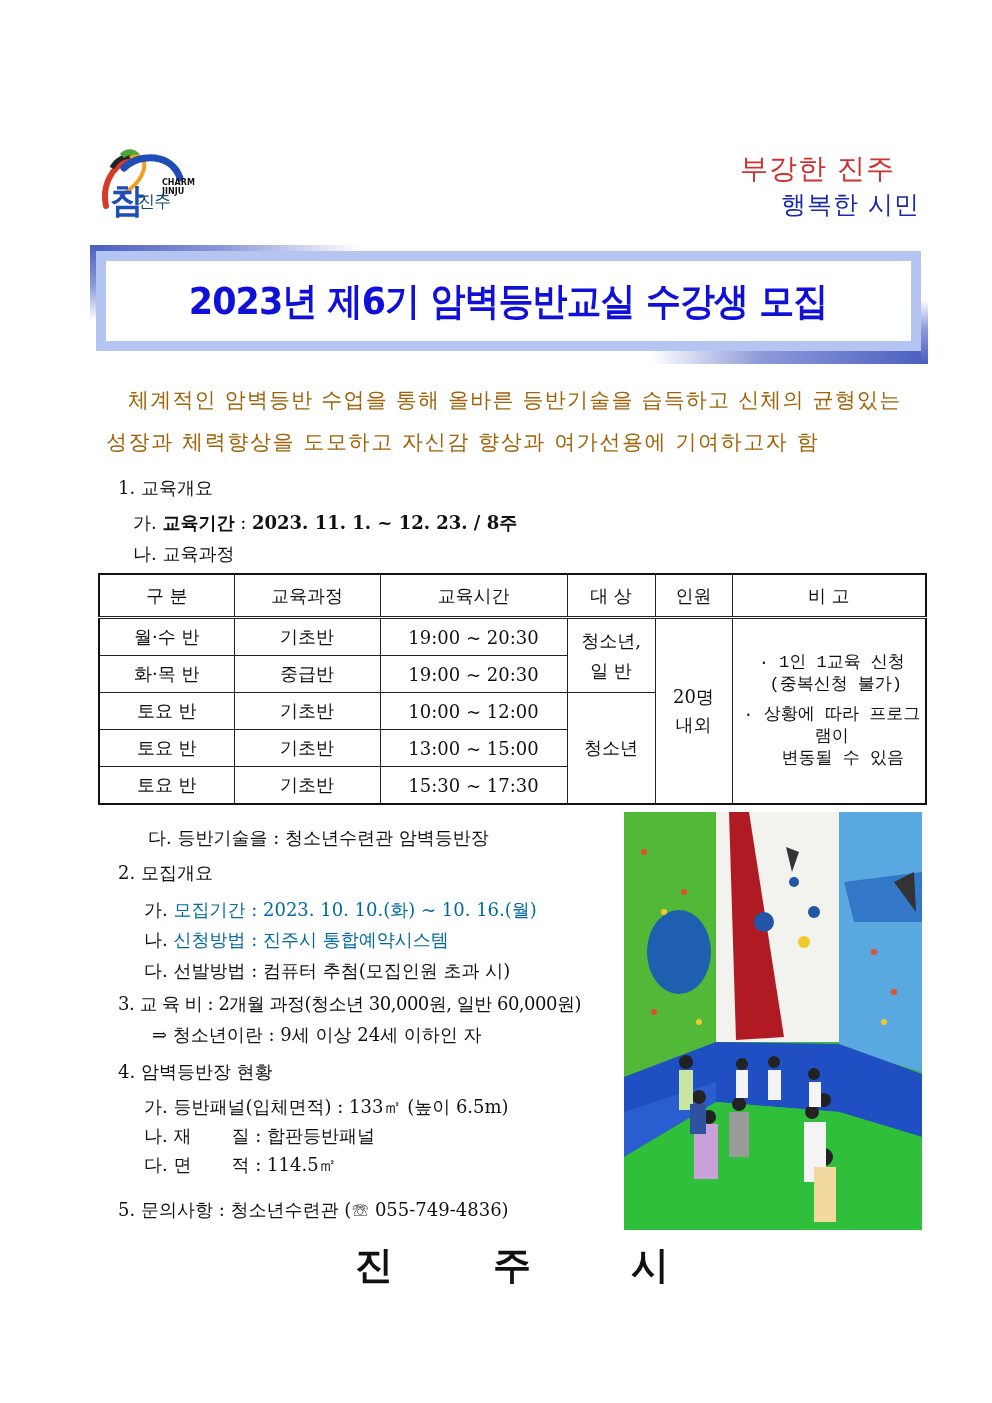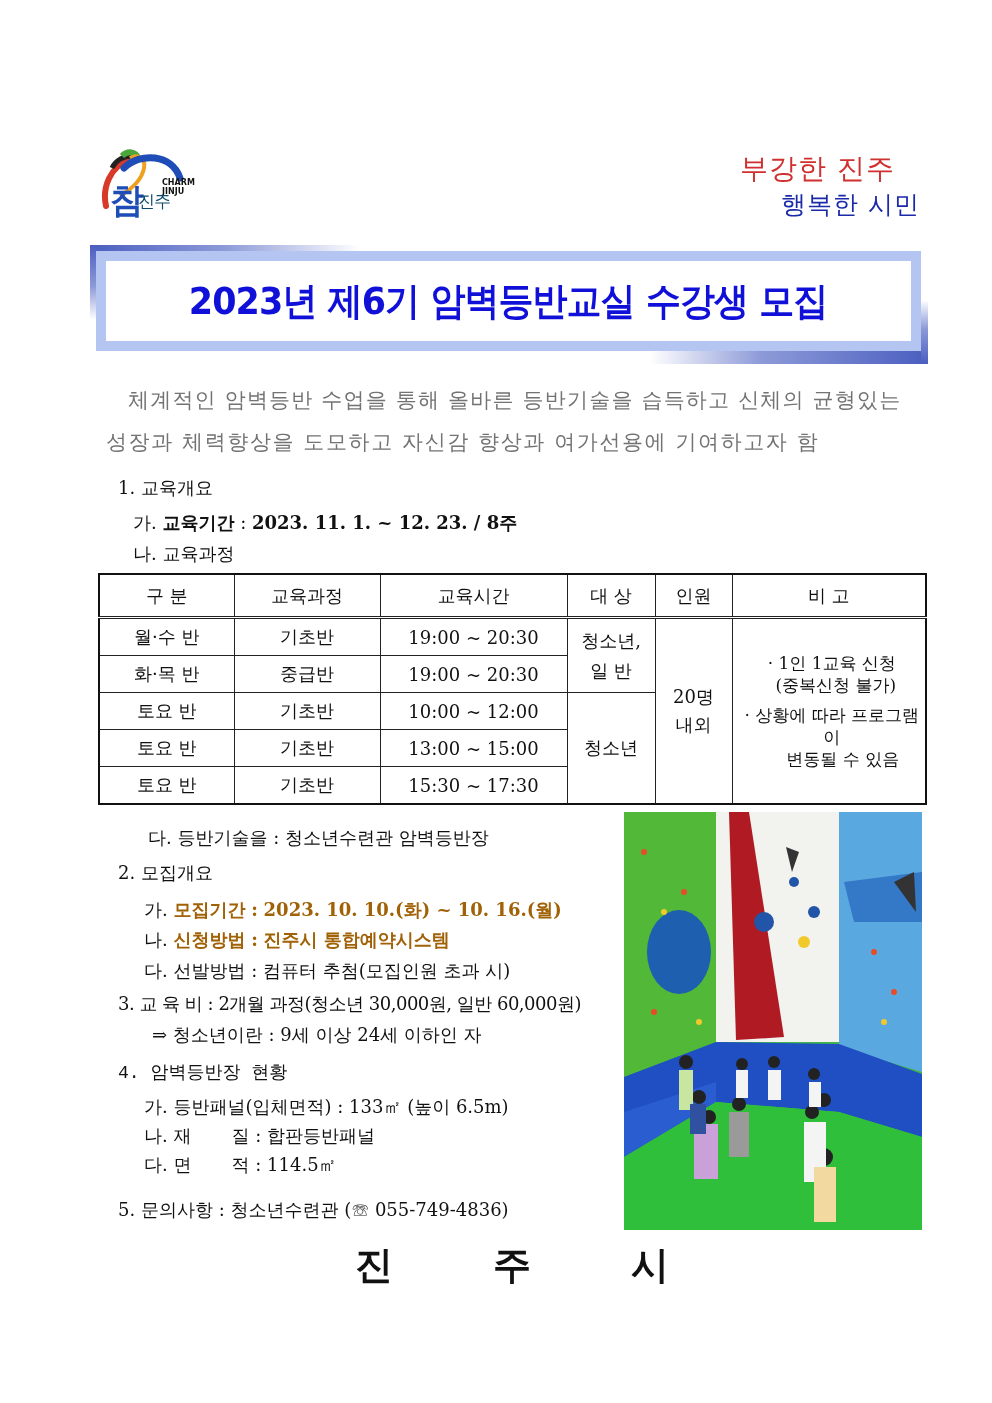--- a/index.html
+++ b/index.html
@@ -27,33 +27,33 @@
   .tb-frame { left:96px; top:251px; width:825px; height:100px; background:#b3c5f0; }
   .tb-inner { left:106px; top:261px; width:805px; height:80px; background:#fff;
               display:flex; align-items:center; justify-content:center; }
   .tb-title { font-family:"DejaVu Sans","Liberation Sans",sans-serif; font-weight:bold;
               font-size:38px; color:#1010d8; letter-spacing:-1px; transform:scaleX(0.92); }
   .tb-stripe-bottom { left:650px; top:351px; width:278px; height:13px;
                       background:linear-gradient(to right,rgba(255,255,255,0),#8d9ad8 40%,#4a5ec0); }
   .tb-stripe-right { left:921px; top:300px; width:7px; height:64px;
                      background:linear-gradient(to bottom,rgba(255,255,255,0),#8d9ad8 45%,#4a5ec0); }
 
-  .intro { left:106px; width:820px; font-size:21px; color:#737373; letter-spacing:0.5px; white-space:nowrap; }
+  .intro { left:106px; width:820px; font-size:21px; color:#a16207; letter-spacing:0.5px; white-space:nowrap; }
 
   .line { font-size:18px; white-space:nowrap; }
   .b { font-weight:bold; }
-  .blue { color:#a16207; font-weight:bold; }
+  .blue { color:#0369a1; font-weight:normal; }
 
   
   table.course { position:absolute; left:98px; top:573px; width:829px; border-collapse:collapse;
                  border:2px solid #111; font-size:18px; }
   table.course td, table.course th { border:1px solid #222; text-align:center; font-weight:normal;
                  height:36px; padding:0;margin-top:48px; }
   table.course thead th { height:41px; border-bottom:3px double #222; }
-  .remark { text-align:center; padding-left:6px !important; font-size:17px; line-height:22px; }
+  .remark { text-align:center; padding-left:6px !important; font-size:17px; line-height:22px;font-family:Liberation Mono, monospace; }
 
   .photo { left:624px; top:812px; width:298px; height:418px; overflow:hidden; }
 
   .footer { left:355px; top:1240px; font-family:"DejaVu Sans","Liberation Sans",sans-serif;
             font-size:38px; font-weight:bold; color:#111; display:flex; gap:100px; }
 </style>
 </head>
 <body>
 
 <div class="abs logo">
@@ -192,21 +192,21 @@
 <div class="abs line" style="left:118px; top:992px; letter-spacing:-0.5px;">
   <span>3. 교 육 비</span>
   <span>:</span>
   <span>2개월 과정(청소년 30,000원, 일반 60,000원)</span>
 </div>
 <div class="abs line" style="left:152px; top:1023px;">
   <span>⇒</span>
   <span>청소년이란 : 9세 이상 24세 이하인 자</span>
 </div>
 
-<div class="abs line" style="left:118px; top:1060px;font-family:Liberation Mono, monospace;">4. 암벽등반장 현황</div>
+<div class="abs line" style="left:118px; top:1060px;">4. 암벽등반장 현황</div>
 <div class="abs line" style="left:144px; top:1095px;">
   <span>가.</span>
   <span>등반패널(입체면적)</span>
   <span>:</span>
   <span>133㎡ (높이 6.5m)</span>
 </div>
 <div class="abs line" style="left:144px; top:1124px; white-space:pre;"><span>나.</span> <span>재       질</span> <span>:</span> <span>합판등반패널</span></div>
 <div class="abs line" style="left:144px; top:1153px; white-space:pre;"><span>다.</span> <span>면       적</span> <span>:</span> <span>114.5㎡</span></div>
 
 <div class="abs line" style="left:118px; top:1198px;">

